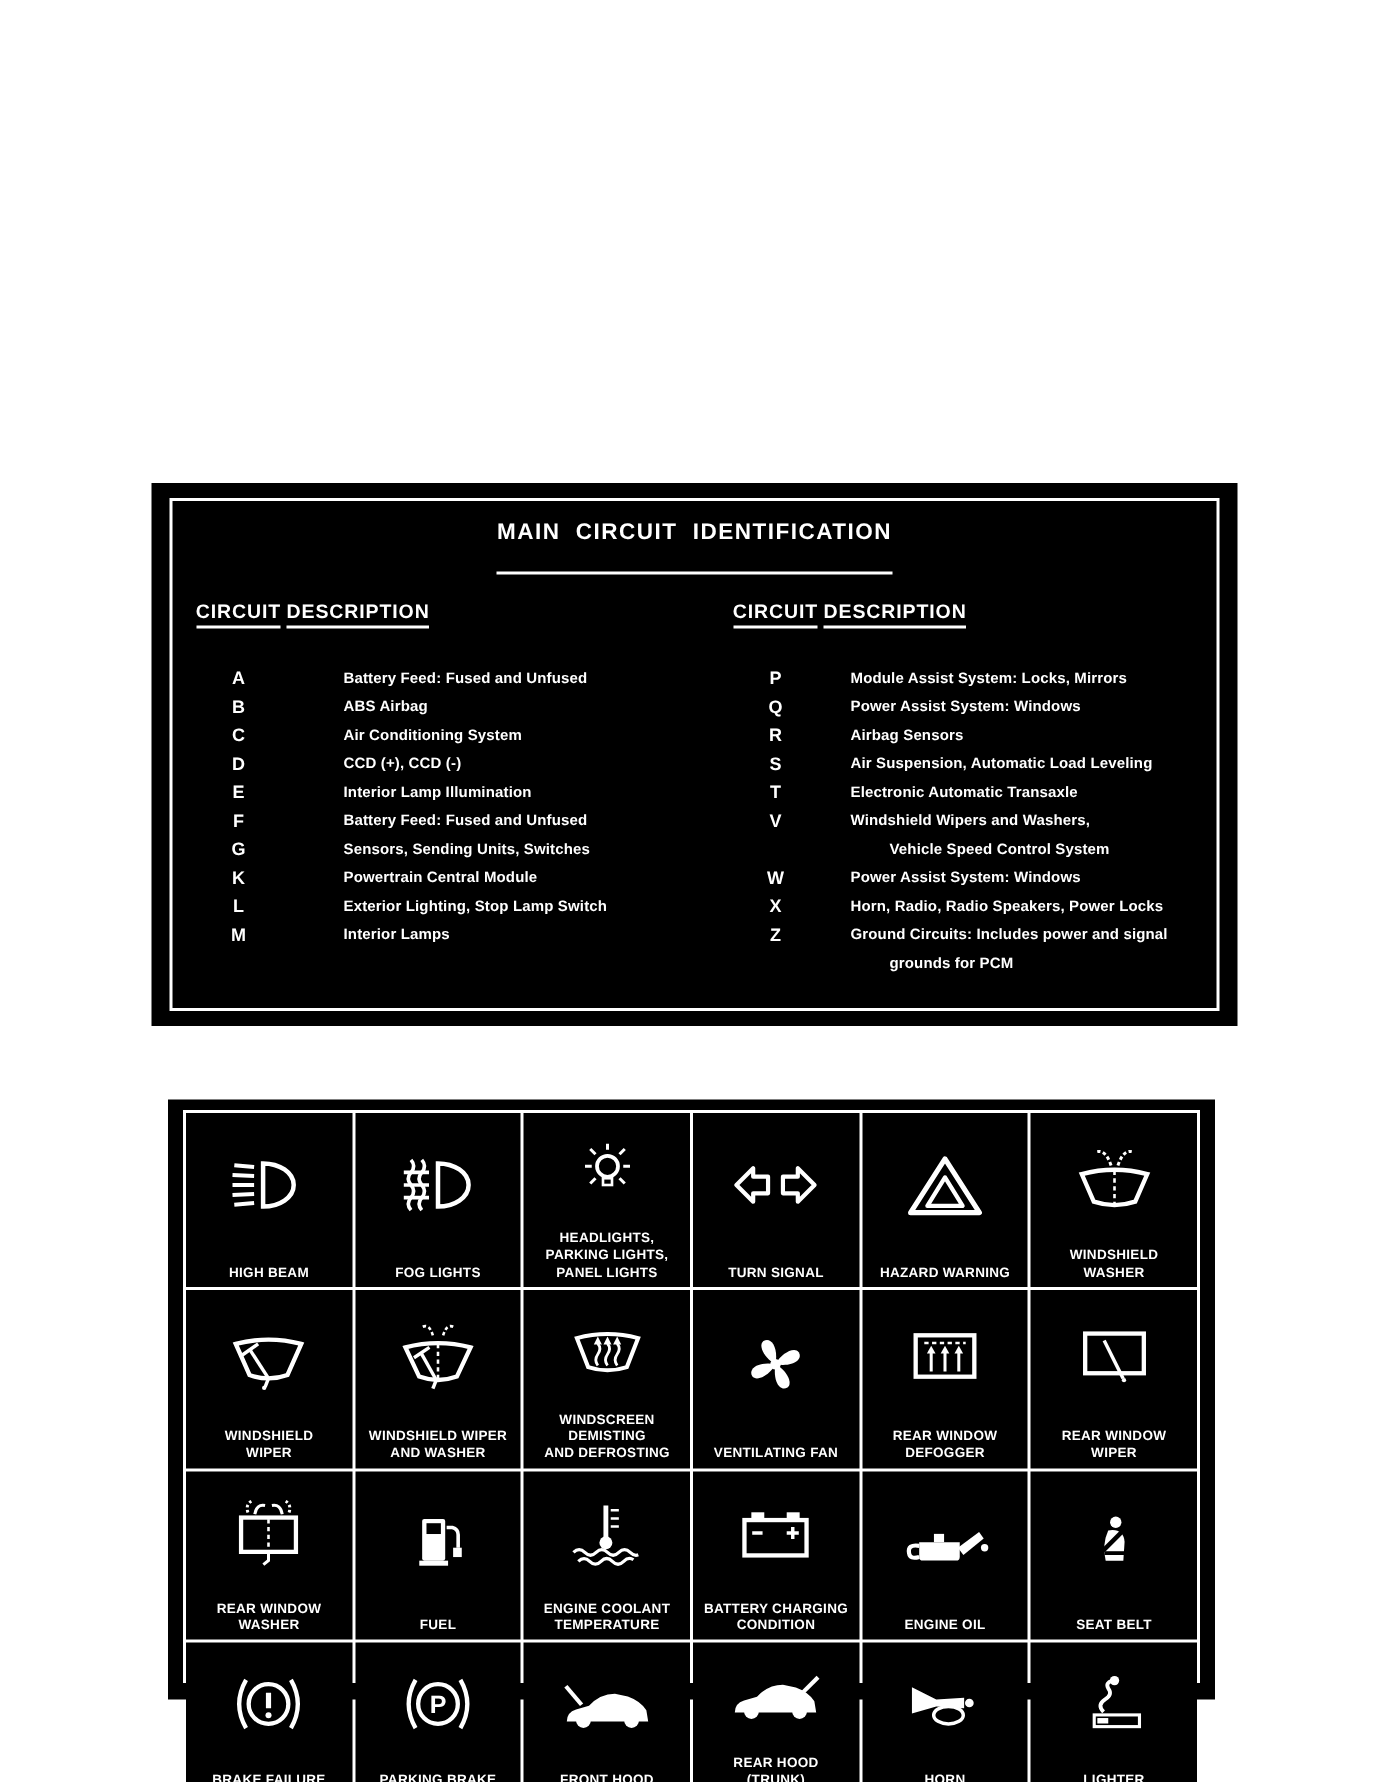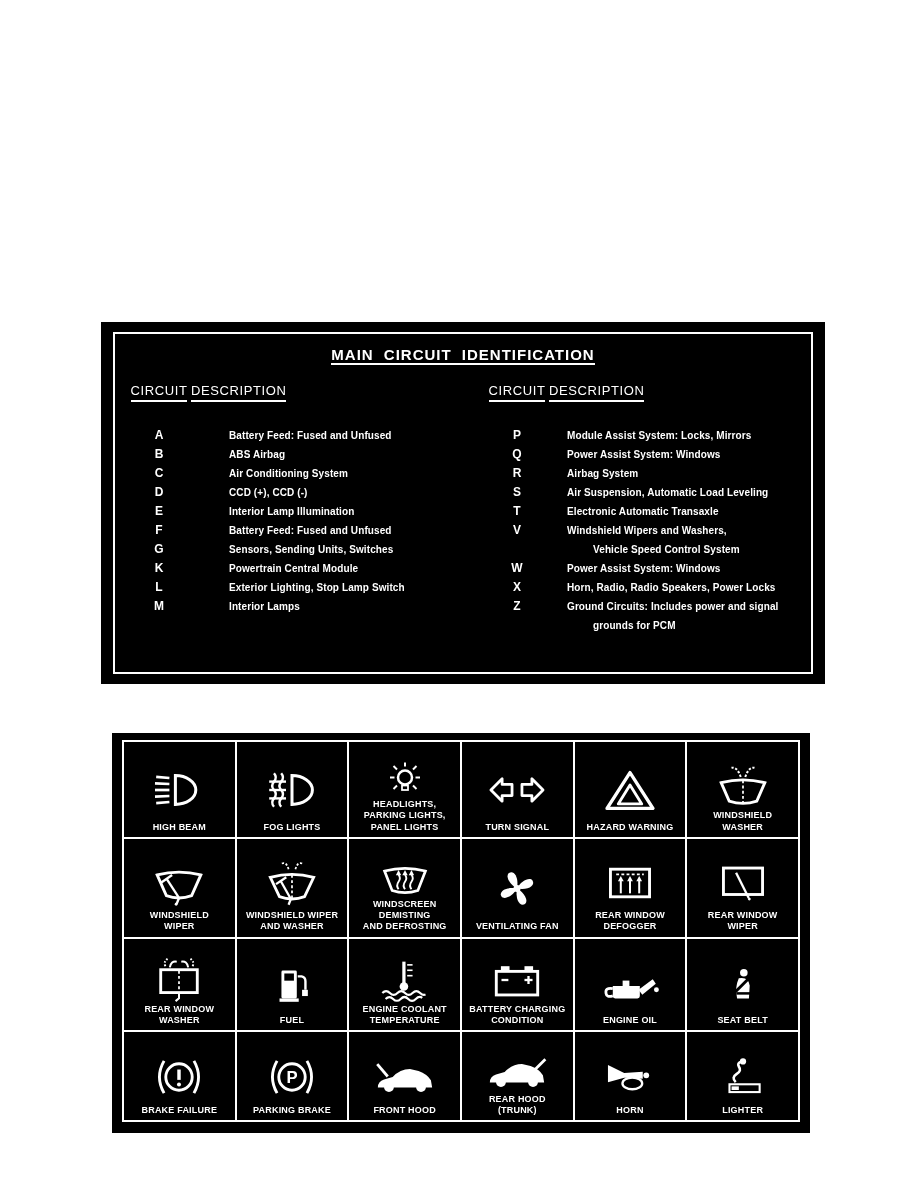--- a/index.html
+++ b/index.html
@@ -5,43 +5,43 @@
   * { margin:0; padding:0; box-sizing:border-box; }
   html,body { width:918px; height:1188px; background:#ffffff;
     font-family:"Liberation Sans", sans-serif; position:relative; }
 
   
   .circuit-panel { position:absolute; left:101px; top:322px; width:724px; height:362px;
     background:#000; padding:10px 12px; }
   .circuit-inner { width:100%; height:100%; border:2px solid #fff; padding:12px 0 0; }
   .title-wrap { text-align:center; margin-bottom:16px; }
   .panel-title { display:inline-block; color:#fff; font-size:15px; font-weight:700;
-    letter-spacing:1px; word-spacing:5px; border-bottom:2px solid #fff; padding-bottom:0; }
+    letter-spacing:1px; word-spacing:5px; border-bottom:2px solid #fff; padding-bottom:18px; }
   .ctable { display:flex; padding:0 12px; }
   .chalf-left { width:358px; }
   .chalf-right { flex:1; }
   .cheader { display:flex; margin-bottom:24px; }
   .chl { width:64px; text-align:center; }
   .chd { flex:1; }
-  .hlabel { display:inline-block; color:#fff; font-size:13px; font-weight:400;
+  .hlabel { display:inline-block; color:#fff; font-size:13px; font-weight:700;
     letter-spacing:0.6px; border-bottom:2px solid #fff; padding-bottom:2px; }
   .crow { display:flex; line-height:19px; }
   .cletter { width:64px; text-align:center; color:#fff; font-size:12px; font-weight:700; }
   .cdesc { flex:1; color:#fff; font-size:10px; font-weight:700; letter-spacing:0.1px; }
   .chalf-left  .cdesc { padding-left:38px; }
   .chalf-right .cdesc { padding-left:18px; }
   .cdesc .l1 { white-space:nowrap; }
   .cdesc .l2 { display:block; padding-left:26px; white-space:nowrap; }
 
   
   .symbol-panel { position:absolute; left:112px; top:733px; width:698px; height:400px;
     background:#000; padding:7px 10px 11px; }
   .sym-grid { width:100%; height:100%; border:2px solid #fff; background:#fff;
     display:grid; grid-template-columns:repeat(6,1fr); grid-template-rows:repeat(4,1fr); gap:2px; }
-  .sym-cell { background:#000; display:flex; flex-direction:column; padding:17px 2px 4px; }
+  .sym-cell { background:#000; display:flex; flex-direction:column; padding:17px 2px 4px;gap:21px; }
   .sym-icon { flex:1; display:flex; align-items:center; justify-content:center; min-height:0; }
   .sym-icon svg { display:block; }
   .sym-label { color:#fff; font-size:9px; font-weight:700; text-align:center;
     line-height:1.25; letter-spacing:0.2px; white-space:pre-line; }
 </style>
 </head>
 <body>
 
 <div class="circuit-panel">
   <div class="circuit-inner">
@@ -105,21 +105,21 @@
         <div class="crow">
             <span class="cletter">P</span>
             <span class="cdesc"><span class="l1">Module Assist System: Locks, Mirrors</span><span class="l2"></span></span>
           </div>
         <div class="crow">
             <span class="cletter">Q</span>
             <span class="cdesc"><span class="l1">Power Assist System: Windows</span><span class="l2"></span></span>
           </div>
         <div class="crow">
             <span class="cletter">R</span>
-            <span class="cdesc"><span class="l1">Airbag System</span><span class="l2"></span></span>
+            <span class="cdesc"><span class="l1">Airbag Sensors</span><span class="l2"></span></span>
           </div>
         <div class="crow">
             <span class="cletter">S</span>
             <span class="cdesc"><span class="l1">Air Suspension, Automatic Load Leveling</span><span class="l2"></span></span>
           </div>
         <div class="crow">
             <span class="cletter">T</span>
             <span class="cdesc"><span class="l1">Electronic Automatic Transaxle</span><span class="l2"></span></span>
           </div>
         <div class="crow">

